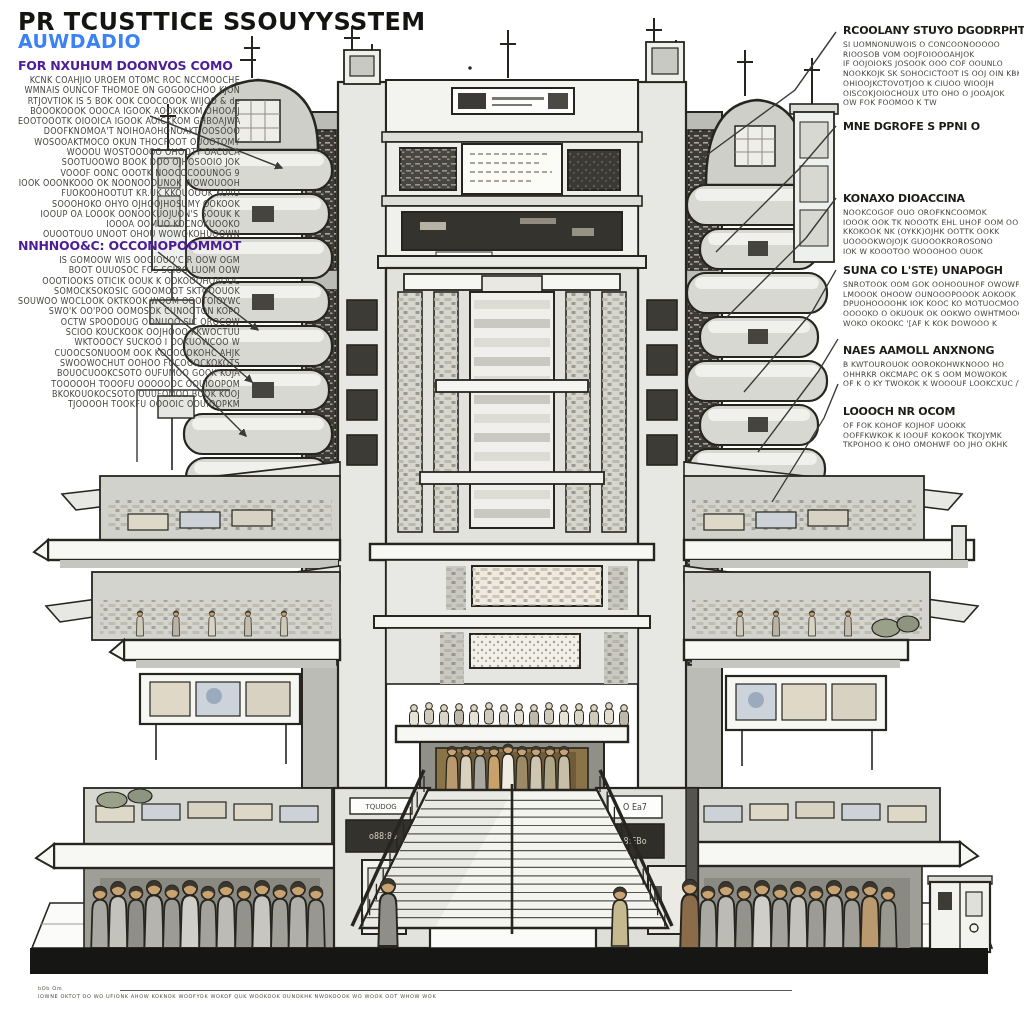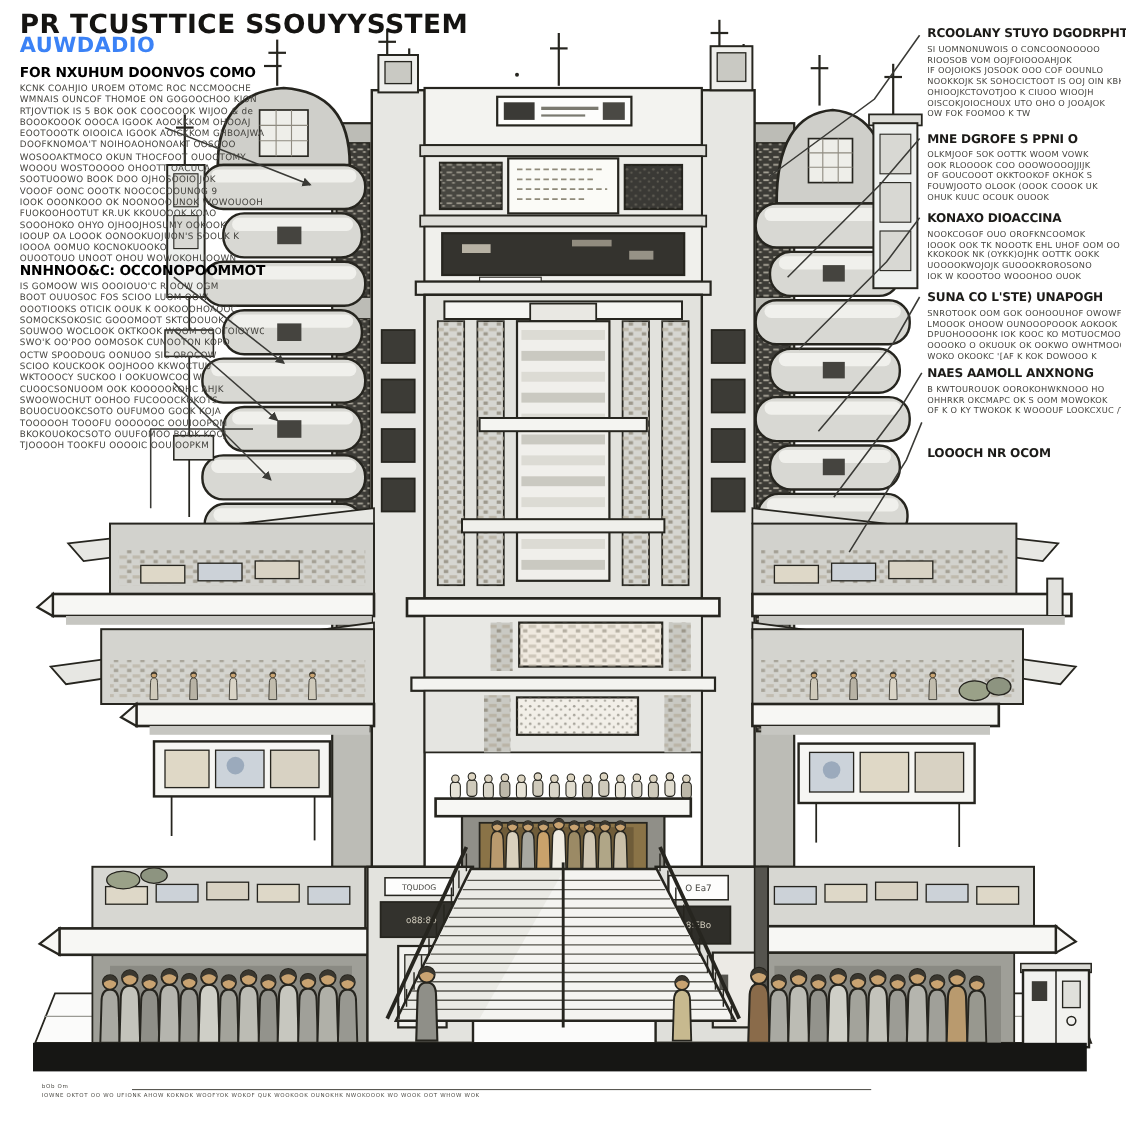--- a/index.html
+++ b/index.html
@@ -3,23 +3,23 @@
 <meta charset="utf-8">
 <style>
   html,body{margin:0;padding:0;background:#ffffff;}
   body{width:1024px;height:1024px;position:relative;overflow:hidden;
        font-family:"DejaVu Sans",sans-serif;color:#26251f;}
   .stage{position:absolute;inset:0;}
   svg.art{position:absolute;inset:0;z-index:1;}
   .tb{position:absolute;z-index:2;}
   .title1{font-size:24px;font-weight:800;letter-spacing:.4px;line-height:20px;color:#151412;}
   .title2{font-size:19px;font-weight:800;letter-spacing:.4px;line-height:19px;color:#3b82f6;}
-  .lhead{font-size:12.5px;font-weight:800;letter-spacing:-.2px;color:#000000;margin-bottom:3px;white-space:nowrap;}
+  .lhead{font-size:12.5px;font-weight:800;letter-spacing:-.2px;color:#4c1d95;margin-bottom:3px;white-space:nowrap;}
   .rhead{font-size:11px;font-weight:800;letter-spacing:-.2px;color:#1c1b18;margin-bottom:3px;white-space:nowrap;}
-  .lbody .tline{font-size:8px;line-height:10.3px;letter-spacing:.3px;color:#45443f;white-space:nowrap;overflow:hidden;}
+  .lbody .tline{font-size:8px;line-height:10.3px;letter-spacing:.3px;color:#45443f;white-space:nowrap;overflow:hidden;text-align:right;}
   .rbody .tline{font-size:7.5px;line-height:9.7px;letter-spacing:.25px;color:#45443f;white-space:nowrap;overflow:hidden;}
   .lblock{width:222px;}
   .rblock{width:176px;}
   .micro{font-size:5px;letter-spacing:.6px;color:#4c4b45;white-space:nowrap;overflow:hidden;z-index:2;position:absolute;}
   .microrule{position:absolute;border-top:1px solid #5a5954;z-index:2;}
   .disc{fill:#d8d8d3;stroke:#26251f;stroke-width:2.2;}
   .slab{fill:#f7f7f4;stroke:#26251f;stroke-width:2.4;}
   .panelD{fill:#3c3b36;stroke:#26251f;stroke-width:1.6;}
   .leader{fill:none;stroke:#3a3a36;stroke-width:1.4;}
 </style>
@@ -524,27 +524,20 @@
         <div class="tline">RIOOSOB VOM OOJFOIOOOAHJOK</div>
         <div class="tline">IF OOJOIOKS JOSOOK OOO COF OOUNLO</div>
         <div class="tline">NOOKKOJK SK SOHOCICTOOT IS OOJ OIN KBK</div>
         <div class="tline">OHIOOJKCTOVOTJOO K CIUOO WIOOJH</div>
         <div class="tline">OISCOKJOIOCHOUX UTO OHO O JOOAJOK</div>
         <div class="tline">OW FOK FOOMOO K TW</div>
       </div>
 </div>
 <div class="tb rblock" style="left:843px;top:120px;">
   <div class="rhead">MNE DGROFE S PPNI O</div>
-  <div class="rbody">
-        <div class="tline">OLKMJOOF SOK OOTTK WOOM VOWK</div>
-        <div class="tline">OOK RLOOOOK COO OOOWOOOOJJIJK</div>
-        <div class="tline">OF GOUCOOOT OKKTOOKOF OKHOK S</div>
-        <div class="tline">FOUWJOOTO OLOOK (OOOK COOOK UK</div>
-        <div class="tline">OHUK KUUC OCOUK OUOOK</div>
-      </div>
 </div>
 <div class="tb rblock" style="left:843px;top:192px;">
   <div class="rhead">KONAXO DIOACCINA</div>
   <div class="rbody">
         <div class="tline">NOOKCOGOF OUO OROFKNCOOMOK</div>
         <div class="tline">IOOOK OOK TK NOOOTK EHL UHOF OOM OOK</div>
         <div class="tline">KKOKOOK NK (OYKK)OJHK OOTTK OOKK</div>
         <div class="tline">UOOOOKWOJOJK GUOOOKROROSONO</div>
         <div class="tline">IOK W KOOOTOO WOOOHOO OUOK</div>
       </div>
@@ -552,29 +545,34 @@
 <div class="tb rblock" style="left:843px;top:264px;">
   <div class="rhead">SUNA CO L'STE) UNAPOGH</div>
   <div class="rbody">
         <div class="tline">SNROTOOK OOM GOK OOHOOUHOF OWOWF</div>
         <div class="tline">LMOOOK OHOOW OUNOOOPOOOK AOKOOK</div>
         <div class="tline">DPUOHOOOOHK IOK KOOC KO MOTUOCMOOW</div>
         <div class="tline">OOOOKO O OKUOUK OK OOKWO OWHTMOOOKU</div>
         <div class="tline">WOKO OKOOKC '[AF K KOK DOWOOO K</div>
       </div>
 </div>
-<div class="tb rblock" style="left:843px;top:333px;">
+<div class="tb rblock" style="left:843px;top:344px;">
   <div class="rhead">NAES AAMOLL ANXNONG</div>
   <div class="rbody">
         <div class="tline">B KWTOUROUOK OOROKOHWKNOOO HO</div>
         <div class="tline">OHHRKR OKCMAPC OK S OOM MOWOKOK</div>
         <div class="tline">OF K O KY TWOKOK K WOOOUF LOOKCXUC /TK</div>
       </div>
 </div>
 <div class="tb rblock" style="left:843px;top:379px;margin-top:26px;">
   <div class="rhead">LOOOCH NR OCOM</div>
+  <div class="rbody">
+        <div class="tline">OF FOK KOHOF KOJHOF UOOKK</div>
+        <div class="tline">OOFFKWKOK K IOOUF KOKOOK TKOJYMK</div>
+        <div class="tline">TKPOHOO K OHO OMOHWF OO JHO OKHK</div>
+      </div>
 </div>
 
 <div class="micro" style="left:38px;top:985px;width:80px;">bOb Om</div>
 <div class="microrule" style="left:120px;top:990px;width:672px;"></div>
 <div class="micro" style="left:38px;top:993px;width:895px;">IOWNE OKTOT OO WO UFIONK AHOW KOKNOK WOOFYOK WOKOF QUK WOOKOOK OUNOKHK NWOKOOOK WO WOOK OOT WHOW WOK</div>
 
 </div>
 
 </body></html>

